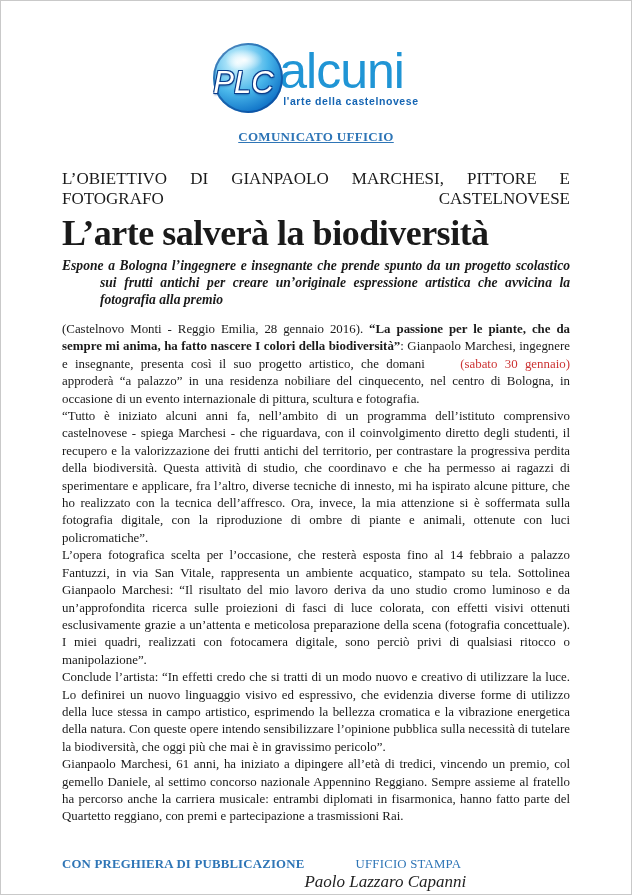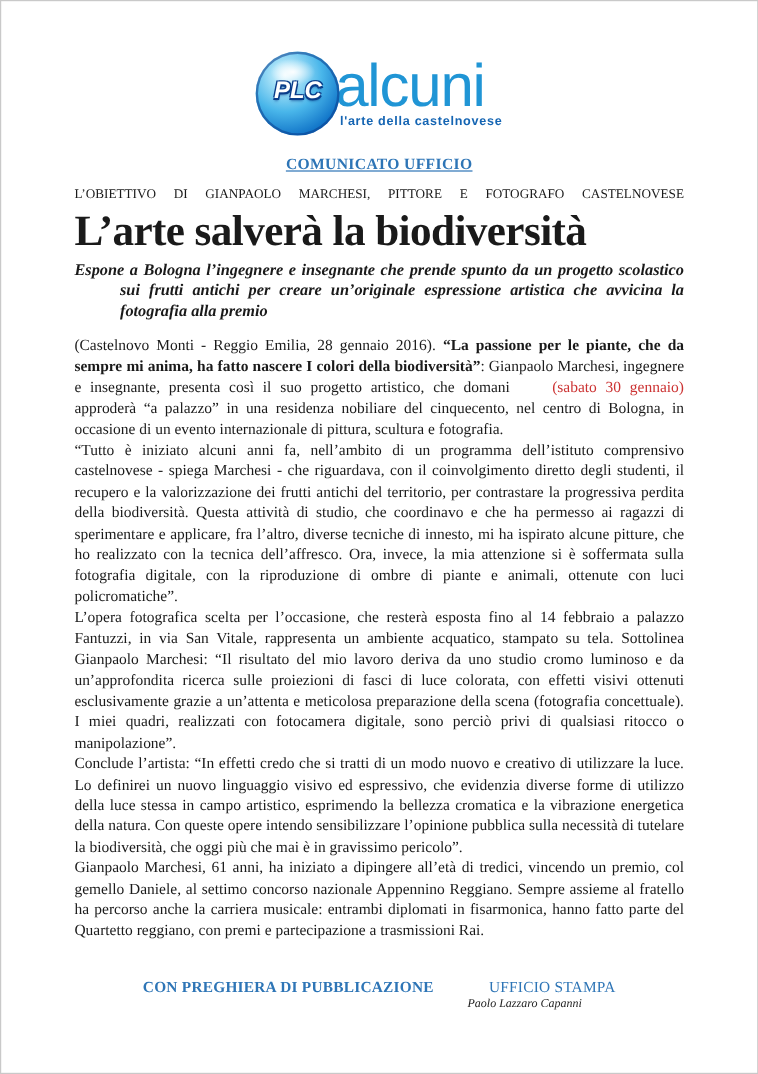--- a/index.html
+++ b/index.html
@@ -43,24 +43,23 @@
   }
   .sphere::before{
     content:"";
     position:absolute;left:12px;top:6px;
     width:38px;height:22px;
     border-radius:50%;
     background:radial-gradient(ellipse at center, rgba(255,255,255,.95) 0%, rgba(255,255,255,0) 70%);
   }
   .sphere .plc{
     position:absolute;left:0;right:0;top:22px;
-    text-align:center;
     font-family:"Liberation Sans", sans-serif;
-    font-style:italic;font-weight:bold;
-    font-size:20px;letter-spacing:0px;
+    font-style:italic;font-weight:normal;
+    font-size:31px;letter-spacing:0px;
     color:#ffffff;
     text-shadow:-1px -1px 0 #0a3d8a, 1px -1px 0 #0a3d8a, -1px 1px 0 #0a3d8a, 1px 1px 0 #0a3d8a, 0 2px 2px rgba(10,61,138,.6);
   }
   .logo-words{margin-left:-4px;display:flex;flex-direction:column;z-index:1;}
   .logo-media{
     font-family:"Liberation Sans", sans-serif;
     font-weight:normal;
     font-size:50px;line-height:44px;
     letter-spacing:-1px;
     color:var(--logo_media_blue);
@@ -79,22 +78,22 @@
   .comunicato{
     margin-top:16px;
     text-align:center;
     font-weight:bold;
     font-size:13px;
     color:var(--accent_blue);
     text-decoration:underline;
     letter-spacing:0.3px;
   }
   .kicker{
-    margin-top:11px;
-    font-size:11px;
+    margin-top:24px;
+    font-size:17px;
     text-align:justify;
     text-align-last:justify;
     white-space:nowrap0;
   }
   .title{
     margin-top:4px;
     font-size:36px;
     font-weight:bold;
     letter-spacing:-0.5px;
     line-height:40px;
@@ -119,40 +118,40 @@
     text-align:justify;
   }
   .body p{margin:0;}
   .bold{font-weight:bold;}
   .red{color:var(--date_red);margin-left:28px;}
 
   
   .footer{
     margin-top:31px;
     display:flex;
-    justify-content:center;
+    justify-content:flex-start;
     align-items:flex-start;
   }
   .footer-left{
     font-weight:bold;
     font-size:12.8px;
     color:var(--accent_blue);
     letter-spacing:0.2px;
   }
   .footer-right{text-align:center;}
   .footer-office{
     font-weight:normal;
     font-size:12.8px;
     color:var(--accent_blue);
     letter-spacing:0.2px;
     margin-left:46px;
   }
   .footer-name{
     font-style:italic;
-    font-size:10px;
+    font-size:17px;
     color:#222222;
   }
 </style>
 </head>
 <body>
 
 <div class="page">
   <div class="logo">
     <div class="logo-inner">
       <div class="sphere">

